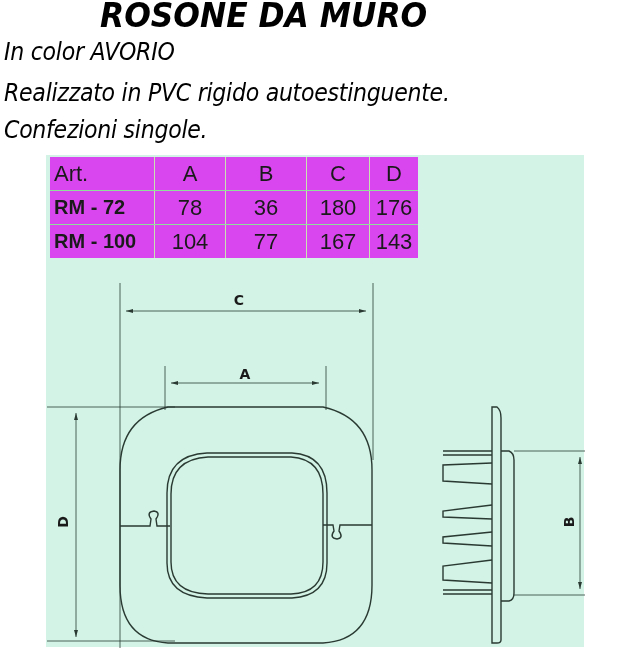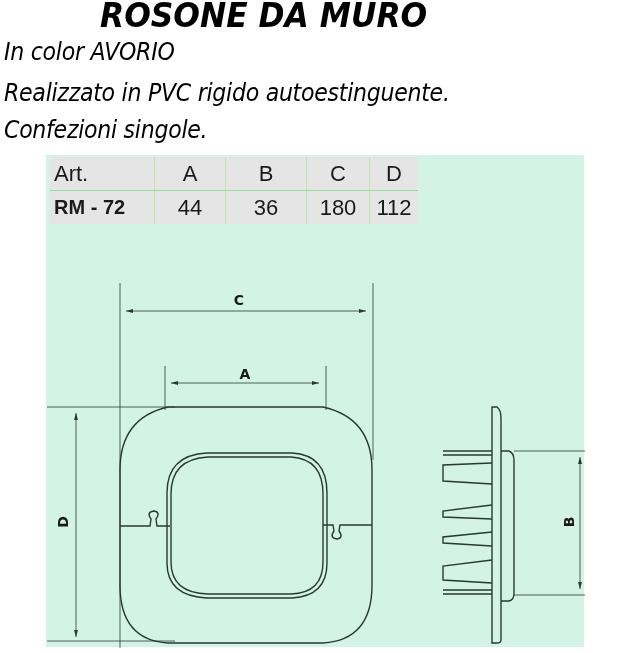--- a/index.html
+++ b/index.html
@@ -1,20 +1,20 @@
 <!DOCTYPE html>
 <html><head>
 <meta charset="utf-8">
 <style>
   html,body{margin:0;padding:0;background:#ffffff;}
   body{width:632px;height:653px;position:relative;overflow:hidden;font-family:"DejaVu Sans",sans-serif;}
   .title{position:absolute;left:100px;top:-4px;font-family:"DejaVu Sans",sans-serif;font-weight:bold;font-style:italic;font-size:33px;letter-spacing:0px;color:#000;transform:scaleX(0.95);transform-origin:left;}
   .line{position:absolute;left:4px;font-family:"DejaVu Sans",sans-serif;font-style:italic;font-size:24px;color:#000;letter-spacing:-0.3px;font-weight:300;transform:scaleX(0.92);transform-origin:left;white-space:nowrap;}
   .panel{position:absolute;left:46px;top:155px;width:538px;height:492px;background:#d2f3e5;}
-  table.spec{position:absolute;left:50px;top:157px;border-collapse:collapse;background:#e5e5e5;font-family:"Liberation Sans",sans-serif;padding-left:24px;}
+  table.spec{position:absolute;left:50px;top:157px;border-collapse:collapse;background:#d946ef;font-family:"Liberation Sans",sans-serif;padding-left:24px;}
   table.spec td{height:33px;padding:0;border-bottom:1.5px solid #8fe09a;border-right:1px solid #c8e3b0;text-align:center;font-size:22px;color:#1a1a1a;}
   table.spec tr:last-child td{border-bottom:none;}
   table.spec td:last-child{border-right:none;}
   table.spec td.art{text-align:left;padding-left:4px;width:100px;}
   table.spec td.bold{font-weight:bold;font-size:20px;}
   .diag{position:absolute;left:0;top:0;}
 </style>
 </head>
 <body>
 
@@ -29,24 +29,31 @@
   <tbody>
       <tr>
     <td class="art" style="width:100px">Art.</td>
     <td style="width:70px">A</td>
     <td style="width:80px">B</td>
     <td style="width:62px">C</td>
     <td style="width:48px">D</td>
   </tr>
   <tr>
     <td class="art bold">RM - 72</td>
-    <td>44</td>
+    <td>78</td>
     <td>36</td>
     <td>180</td>
-    <td>112</td>
+    <td>176</td>
+  </tr>
+  <tr>
+    <td class="art bold">RM - 100</td>
+    <td>104</td>
+    <td>77</td>
+    <td>167</td>
+    <td>143</td>
   </tr>
 </tbody>
   </table>
 
 <svg class="diag" width="632" height="653" viewBox="0 0 632 653">
   <g stroke="#2a3a33" fill="none" stroke-width="0.8">
 
     <line x1="120" y1="283" x2="120" y2="648"></line>
     <line x1="373" y1="283" x2="373" y2="460"></line>
     <line x1="165" y1="366" x2="165" y2="410"></line>

